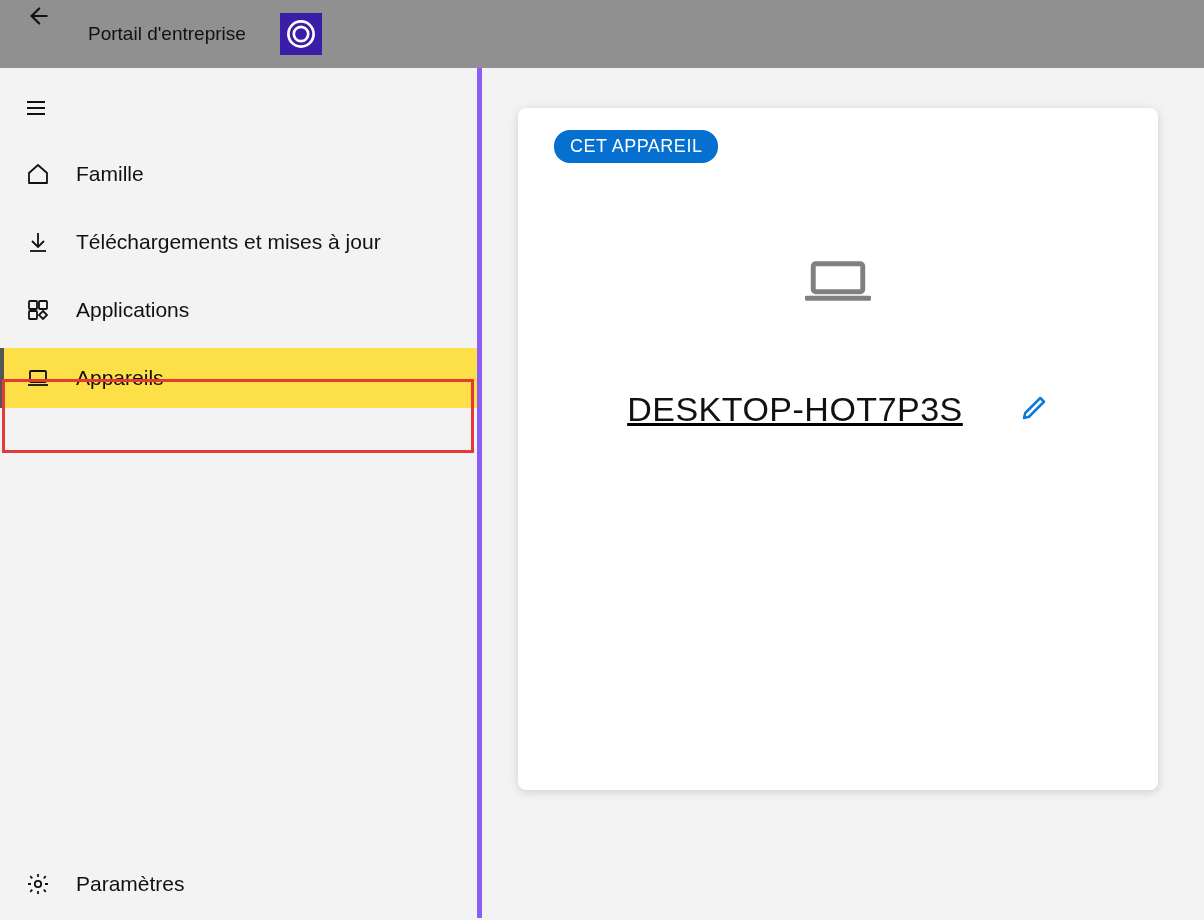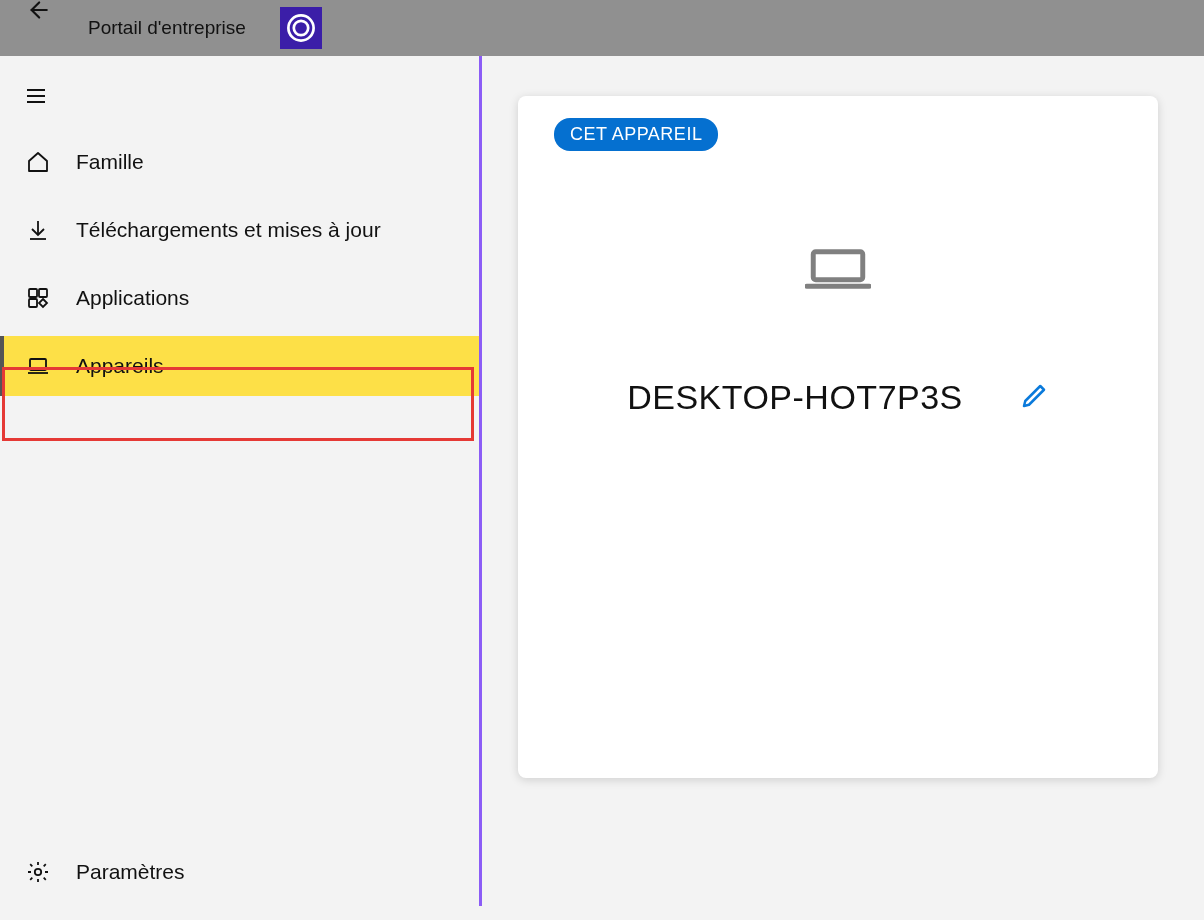--- a/index.html
+++ b/index.html
@@ -6,21 +6,21 @@
   body {
     font-family: "Segoe UI", -apple-system, sans-serif;
     width: 1204px;
     height: 920px;
     background: #f3f3f3;
     overflow: hidden;
   }
 
   
   .titlebar {
-    height: 56px;
+    height: 68px;
     background: #909090;
     display: flex;
     align-items: center;
     padding-left: 24px;
   }
   .back-arrow {
     width: 28px;
     height: 28px;
     margin-right: 36px;
     margin-top: -34px;
@@ -45,21 +45,21 @@
   .body {
     display: flex;
     height: calc(100% - 70px);
   }
   .sidebar {
     width: 482px;
     background: #f3f3f3;
     display: flex;
     flex-direction: column;
     position: relative;
-    border-right: 3px solid #8b5cf6;
+    border-right: 5px solid #8b5cf6;
   }
   .hamburger {
     padding: 28px 24px 20px 24px;
   }
   .nav {
     display: flex;
     flex-direction: column;
     gap: 8px;
   }
   .nav-item {
@@ -100,20 +100,21 @@
     padding: 40px 26px 40px 36px;
   }
   .card {
     background: #fff;
     border-radius: 8px;
     box-shadow: 0 2px 10px rgba(0,0,0,0.15);
     width: 640px;
     height: 682px;
     position: relative;
     padding-top: 22px;
+    text-decoration: underline;
   }
   .badge {
     background: #0570d0;
     color: #fff;
     font-size: 18px;
     padding: 6px 16px 6px 16px;
     border-radius: 16px;
     position: absolute;
     left: 36px;
     top: 22px;

